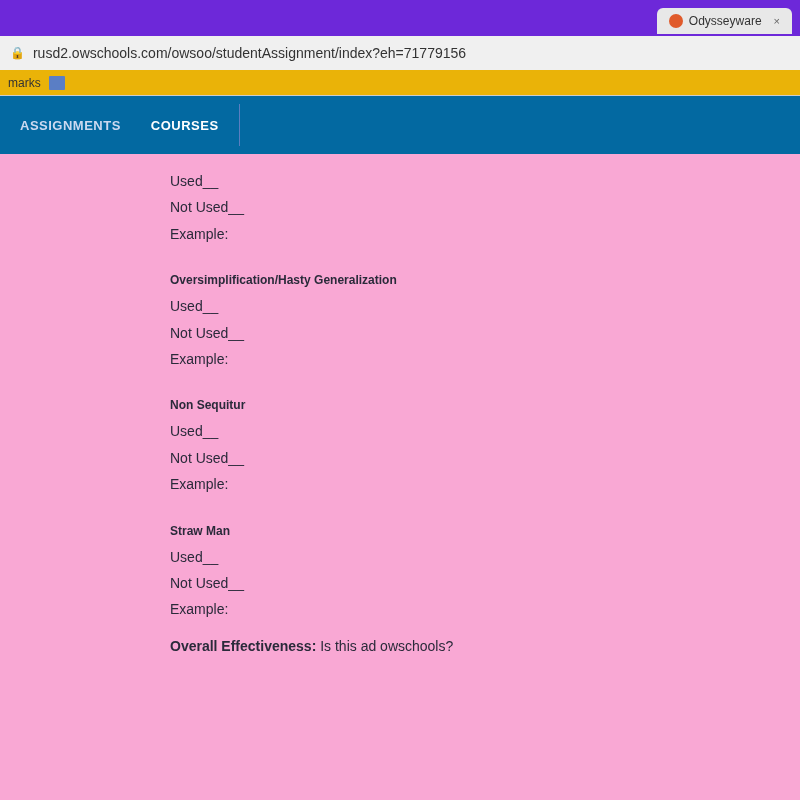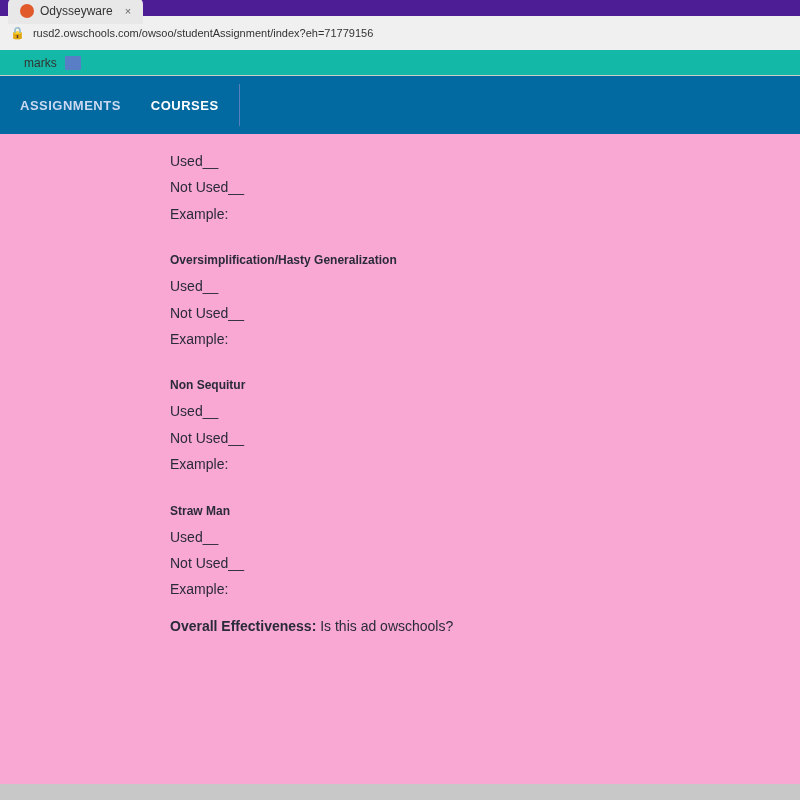--- a/index.html
+++ b/index.html
@@ -15,22 +15,23 @@
     
     .browser-chrome {
       background: #3a3a4a;
       padding: 0;
     }
 
     .tab-bar {
       display: flex;
       align-items: center;
       padding: 6px 8px 0 8px;
-      background: #4c1d95;
-      height: 16px;
+      background: #6d28d9;
+      height: 36px;
+      justify-content: flex-end;
     }
 
     .tab {
       display: flex;
       align-items: center;
       background: #e8e8e8;
       border-radius: 6px 6px 0 0;
       padding: 4px 12px;
       font-size: 12px;
       color: #333;
@@ -63,27 +64,27 @@
       gap: 8px;
       height: 34px;
     }
 
     .lock-icon {
       color: #555;
       font-size: 12px;
     }
 
     .address-text {
-      font-size: 11px;
+      font-size: 14px;
       color: #333;
     }
 
     .bookmarks-bar {
-      background: #14b8a6;
-      padding: 3px 24px;
+      background: #eab308;
+      padding: 3px 8px;
       display: flex;
       align-items: center;
       gap: 8px;
       height: 26px;
       border-bottom: 1px solid #ccc;
     }
 
     .bookmarks-label {
       font-size: 12px;
       color: #333;

